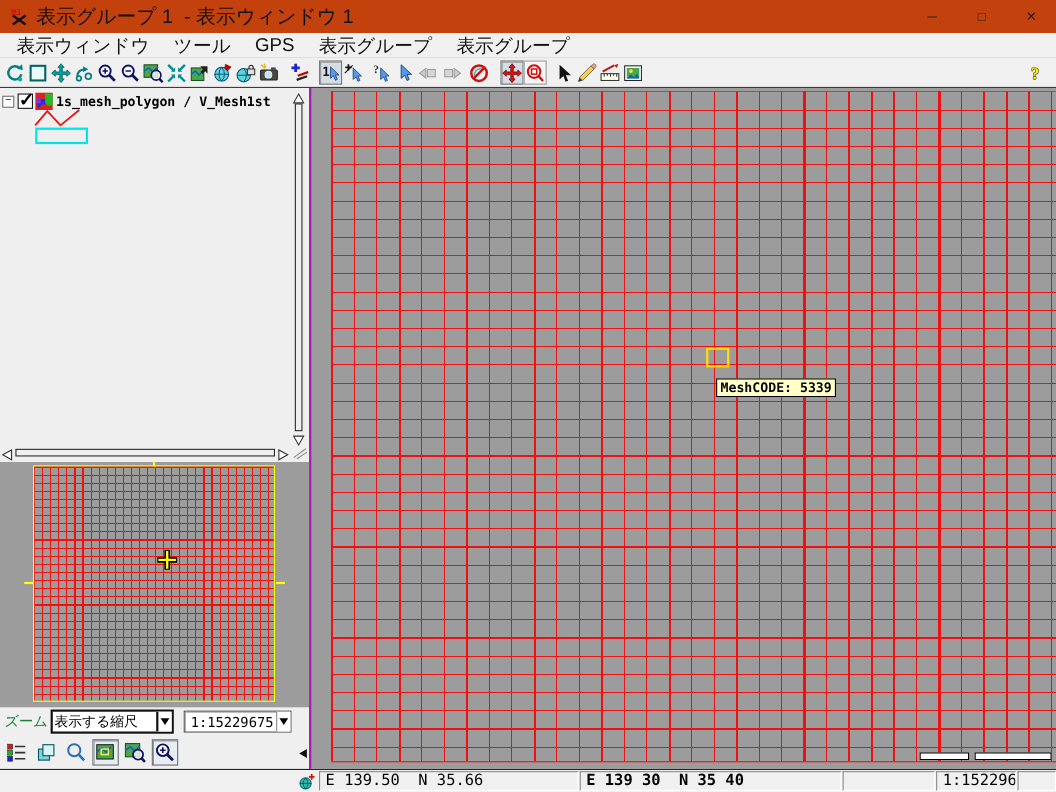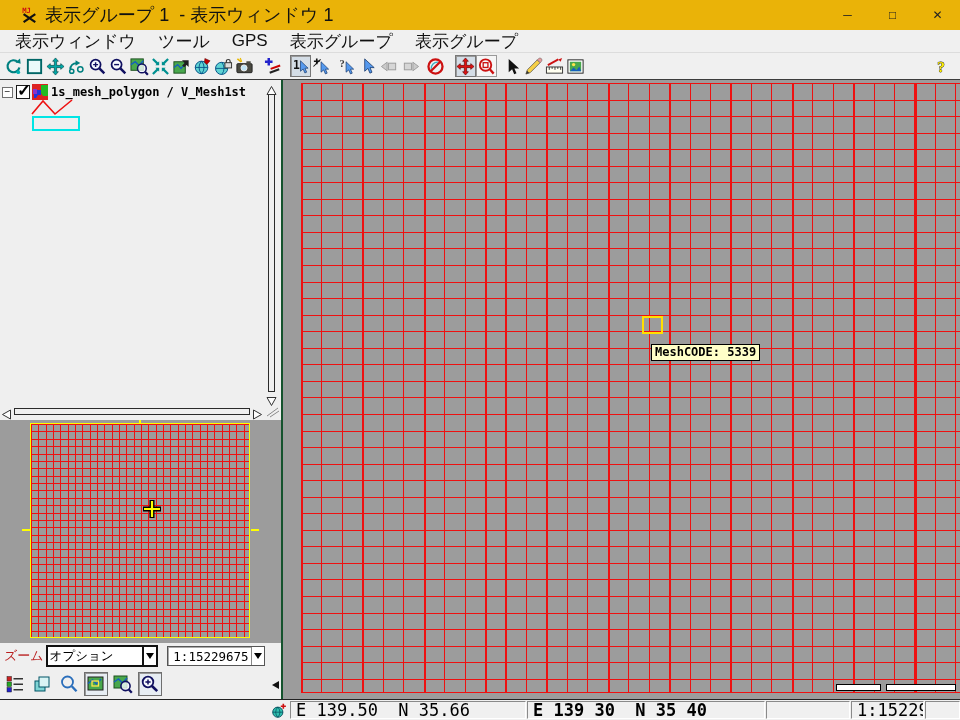--- a/index.html
+++ b/index.html
@@ -5,42 +5,42 @@
   * { box-sizing: border-box; margin: 0; padding: 0; }
   html,body { width: 960px; height: 720px; }
   body {
     position: relative;
     font-family: "Liberation Sans", sans-serif;
     background: #f0f0f0;
     overflow: hidden;
     outline: 1px solid #5a5a5a;
   }
   
-  .titlebar { height:30px; display:flex; align-items:center; background:#eab308; padding-left:20px; }
+  .titlebar { height:30px; display:flex; align-items:center; background:#c2410c; padding-left:8px; }
   .app-logo { width:18px; height:18px; margin-right:7px; flex:0 0 auto; }
   .app-logo svg { width:18px; height:18px; }
   .win-title { font-size:18px; color:#111; white-space:pre; }
   .win-controls { margin-left:auto; display:flex; height:30px; }
   .win-btn { width:45px; height:30px; display:flex; align-items:center; justify-content:center; font-size:12px; color:#222; }
   
   .menubar { height:23px; display:flex; align-items:center; background:#f0f0f0; padding-left:4px; border-bottom:1px solid #dcdcdc; }
   .menu-item { padding:2px 11px; font-size:17px; color:#111; white-space:nowrap; }
   
   .toolbar { height:27px; display:flex; align-items:center; padding-left:3px; background:#f0f0f0; border-bottom:1px solid #3c3c3c; }
   .tb-btn { width:21px; height:22px; display:inline-flex; align-items:center; justify-content:center; flex:0 0 auto; }
   .tb-btn svg { width:19px; height:19px; }
   .tb-btn.pressed { border:1px solid #777; background:#d4dde6; box-shadow: inset 1px 1px 0 #9a9a9a; }
   .tb-btn.framed { border:1px solid #9a9a9a; background:#f6f6f6; }
   .tb-btn.disabled { filter: grayscale(1); opacity:.85; }
   .tb-help { margin-left:auto; margin-right:8px; width:20px; height:22px; }
   .tb-help svg { width:19px; height:19px; }
   
   .content { position:absolute; top:80px; left:0; right:0; bottom:21px; display:flex; }
   .left-panel { width:281px; position:relative; background:#efefef; flex:0 0 auto; }
-  .map-area { flex:1; position:relative; border-left:2px solid #14532d; overflow:hidden; }
+  .map-area { flex:1; position:relative; border-left:2px solid #a21caf; overflow:hidden; }
   
   .tree-area { position:absolute; top:0; left:0; right:0; height:338px; background:#efefef; }
   .tree-row { position:absolute; top:4px; left:2px; display:flex; align-items:center; }
   .expand-box { width:11px; height:11px; border:1px solid #707070; background:#fff; font-size:10px; line-height:8px; text-align:center; color:#111; margin-right:3px; }
   .check-box { width:14px; height:14px; border:1px solid #1a1a1a; background:#fff; position:relative; margin-right:2px; }
   .check-box span { position:absolute; left:0; top:-6px; font-size:17px; font-weight:bold; color:#000; }
   .layer-chip { width:16px; height:16px; margin-right:3px; }
   .layer-chip svg { width:16px; height:16px; }
   .tree-label { font-family:"DejaVu Sans Mono", monospace; font-size:12px; font-weight:bold; color:#000; white-space:pre; }
   .legend-zigzag { position:absolute; left:30px; top:18px; }
@@ -53,21 +53,21 @@
   .h-scroll { position:absolute; left:1px; top:325px; height:13px; width:262px; }
   .h-scroll .thumb { position:absolute; left:13px; right:13px; top:3px; height:7px; border:1px solid #2a2a2a; background:#efefef; }
   .corner-grip { position:absolute; left:266px; top:326px; width:14px; height:12px; }
   
   .overview { position:absolute; top:340px; left:0; width:281px; height:223px; overflow:hidden; }
   .ov-box { position:absolute; }
   .ov-cross { position:absolute; width:24px; height:24px; }
   .ov-tick { position:absolute; }
   
   .zoom-row { position:absolute; top:563px; left:0; width:281px; height:26px; display:flex; align-items:center; padding-left:4px; }
-  .zoom-label { font-size:13px; color:#b91c1c; white-space:nowrap; }
+  .zoom-label { font-size:13px; color:#15803d; white-space:nowrap; }
   .combo1 { margin-left:2px; width:112px; height:22px; background:#fff; border:2px solid #111; display:flex; align-items:center; }
   .combo1 .txt { flex:1; font-size:12.5px; padding-left:2px; white-space:nowrap; overflow:hidden; }
   .combo1 .arrow-btn { width:14px; height:100%; border-left:2px solid #111; display:flex; align-items:center; justify-content:center; background:#fff; }
   .combo2 { margin-left:9px; width:98px; height:20px; background:#fff; border:1px solid #555; box-shadow: inset 1px 1px 0 #aaa; display:flex; align-items:center; }
   .combo2 .txt { flex:1; font-family:"DejaVu Sans Mono", monospace; font-size:12.5px; text-align:right; padding-right:2px; white-space:nowrap; }
   .combo2 .arrow-btn { width:13px; height:100%; display:flex; align-items:center; justify-content:center; border-left:1px solid #888; background:#fff; }
   .dd-arrow { width:0; height:0; border-left:4px solid transparent; border-right:4px solid transparent; border-top:6px solid #000; }
   
   .tools-row { position:absolute; top:589px; left:0; width:281px; height:30px; display:flex; align-items:center; padding-left:3px; gap:3px; }
   .pt-btn { width:24px; height:24px; display:inline-flex; align-items:center; justify-content:center; }
@@ -77,21 +77,21 @@
   
   #main-grid { position:absolute; }
   #highlight-cell { position:absolute; background:transparent; }
   #map-tooltip { position:absolute; border:1px solid #000; padding:0 3px; font-family:"DejaVu Sans Mono", monospace; font-size:12px; font-weight:bold; color:#000; white-space:pre; line-height:15px; }
   .scalebar { position:absolute; background:#fff; border:1px solid #000; }
   
   .statusbar { position:absolute; bottom:0; left:0; right:0; height:21px; background:#f0f0f0; border-top:1px solid #222; display:flex; align-items:stretch; }
   .sb-blank-left { width:269px; flex:0 0 auto; }
   .sb-icon { width:20px; flex:0 0 auto; display:flex; align-items:center; justify-content:center; }
   .sb-icon svg { width:17px; height:17px; }
-  .sb-cell { border:1px solid; border-color:#8a8a8a #fff #fff #8a8a8a; margin:1px 0 1px 1px; display:flex; align-items:center; padding-left:5px; font-family:"DejaVu Sans Mono", monospace; font-size:17px; color:#000; white-space:pre; overflow:hidden; flex:0 0 auto; }
+  .sb-cell { border:1px solid; border-color:#8a8a8a #fff #fff #8a8a8a; margin:1px 0 1px 1px; display:flex; align-items:center; padding-left:5px; font-family:"DejaVu Sans Mono", monospace; font-size:14px; color:#000; white-space:pre; overflow:hidden; flex:0 0 auto; }
   .sb-c1 { width:236px; } .sb-c2 { width:238px;font-weight:bold; } .sb-c3 { width:84px; } .sb-c4 { width:73px; } .sb-c5 { flex:1 1 auto; }
 </style>
 </head>
 <body>
 
 <div class="titlebar">
   <span class="app-logo"><svg viewBox="0 0 20 20">
         <text x="2.5" y="8" font-size="8" font-weight="bold" fill="#cc1111" font-family="monospace">MJ</text>
         <path d="M4 9l13 9M17 9L4 18" stroke="#111" stroke-width="2.4" fill="none"></path>
       </svg></span>
@@ -348,21 +348,21 @@
         <path d="M12 4v16M4 12h16" stroke="#ffff00" stroke-width="2.2"></path>
       </svg>
     <span class="ov-tick" style="left: 22px; top: 109px; width: 8px; height: 2px; background: rgb(255, 255, 0);"></span>
         <span class="ov-tick" style="left: 251px; top: 109px; width: 8px; height: 2px; background: rgb(255, 255, 0);"></span>
         <span class="ov-tick" style="left: 139px; top: 0px; width: 2px; height: 4px; background: rgb(255, 255, 0);"></span>
       </div>
 
     <div class="zoom-row">
       <span class="zoom-label">ズーム</span>
       <span class="combo1">
-        <span class="txt">オプション</span>
+        <span class="txt">表示する縮尺</span>
         <span class="arrow-btn">
             <span class="dd-arrow"></span>
           </span>
       </span>
       <span class="combo2">
         <span class="txt">1:15229675</span>
         <span class="arrow-btn">
             <span class="dd-arrow"></span>
           </span>
       </span>

